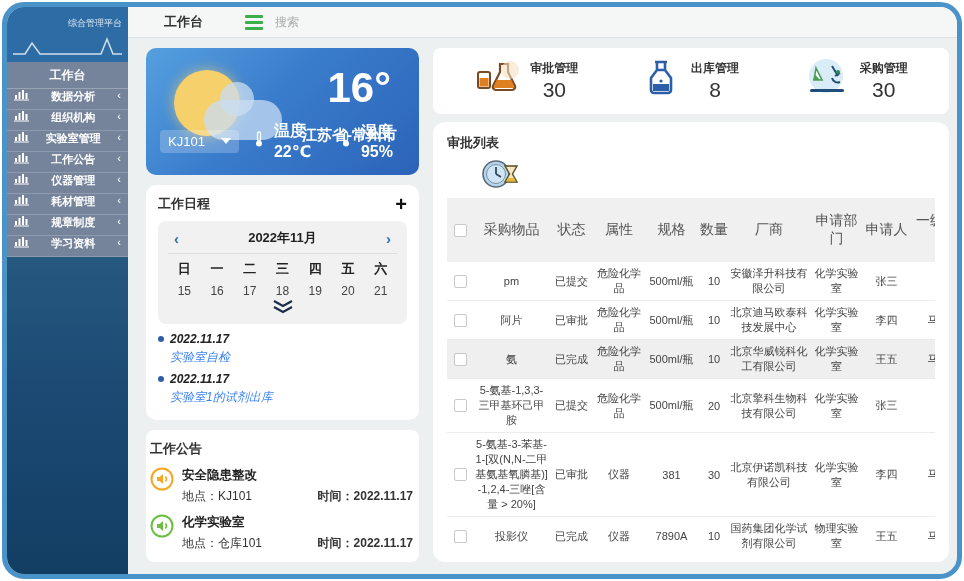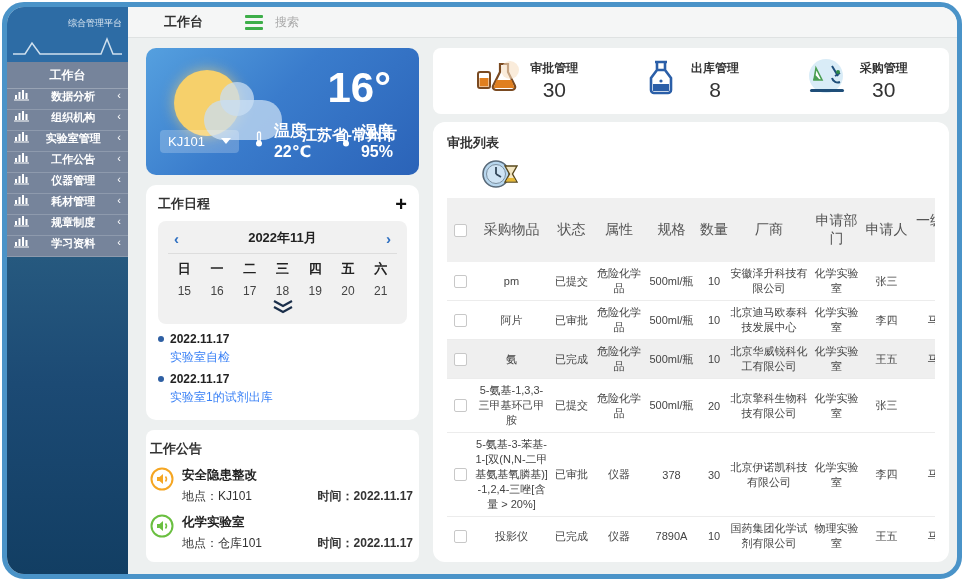--- a/index.html
+++ b/index.html
@@ -63,21 +63,21 @@
   .calendar { background:#f1f1f1; border-radius:8px; margin-top:8px; padding:6px 10px 4px; }
   .cal-head { display:flex; align-items:center; justify-content:space-between; padding:2px 6px 6px;
               border-bottom:1px solid #ddd; }
   .cal-nav { color:#2e6fc1; font-size:15px; font-weight:bold; cursor:pointer; line-height:1; }
   .cal-month { font-size:13px; font-weight:bold; color:#222; }
   .cal-row { display:flex; margin-top:6px; }
   .cal-cell { flex:1; text-align:center; font-size:13px; color:#222; }
   .cal-cell.wd { font-weight:bold; }
   .cal-cell.dt { font-size:12px; color:#444; cursor:pointer; }
   .cal-expand { text-align:center; padding:2px 0 2px; cursor:pointer; }
-  .events { margin-top:8px; }
+  .events { margin-top:8px;font-style:italic; }
   .event { margin-bottom:6px; cursor:pointer; }
   .event-date { font-size:12px; font-weight:bold; color:#222; display:flex; align-items:center; gap:6px; }
   .bullet { width:6px; height:6px; border-radius:50%; background:#2e5fa3; flex-shrink:0; }
   .event-text { font-size:12px; color:#3b82f6; margin:3px 0 0 12px; }
 
   
   .announce-card { flex:1; padding:10px 4px;border-radius:8px; }
   .ann-item { display:flex; margin-top:9px; gap:8px; }
   .ann-icon { width:24px; height:24px; flex-shrink:0; }
   .ann-body { flex:1; }
@@ -487,21 +487,21 @@
                     <td>张三</td>
                     <td></td>
                   </tr>
                   <tr>
                     <td>
                       <div class="cb"></div>
                     </td>
                     <td>5-氨基-3-苯基-1-[双(N,N-二甲基氨基氧膦基)]-1,2,4-三唑[含量 &gt; 20%]</td>
                     <td>已审批</td>
                     <td>仪器</td>
-                    <td>378</td>
+                    <td>381</td>
                     <td>30</td>
                     <td>北京伊诺凯科技有限公司</td>
                     <td>化学实验室</td>
                     <td>李四</td>
                     <td>马仲侬</td>
                   </tr>
                   <tr>
                     <td>
                       <div class="cb"></div>
                     </td>

